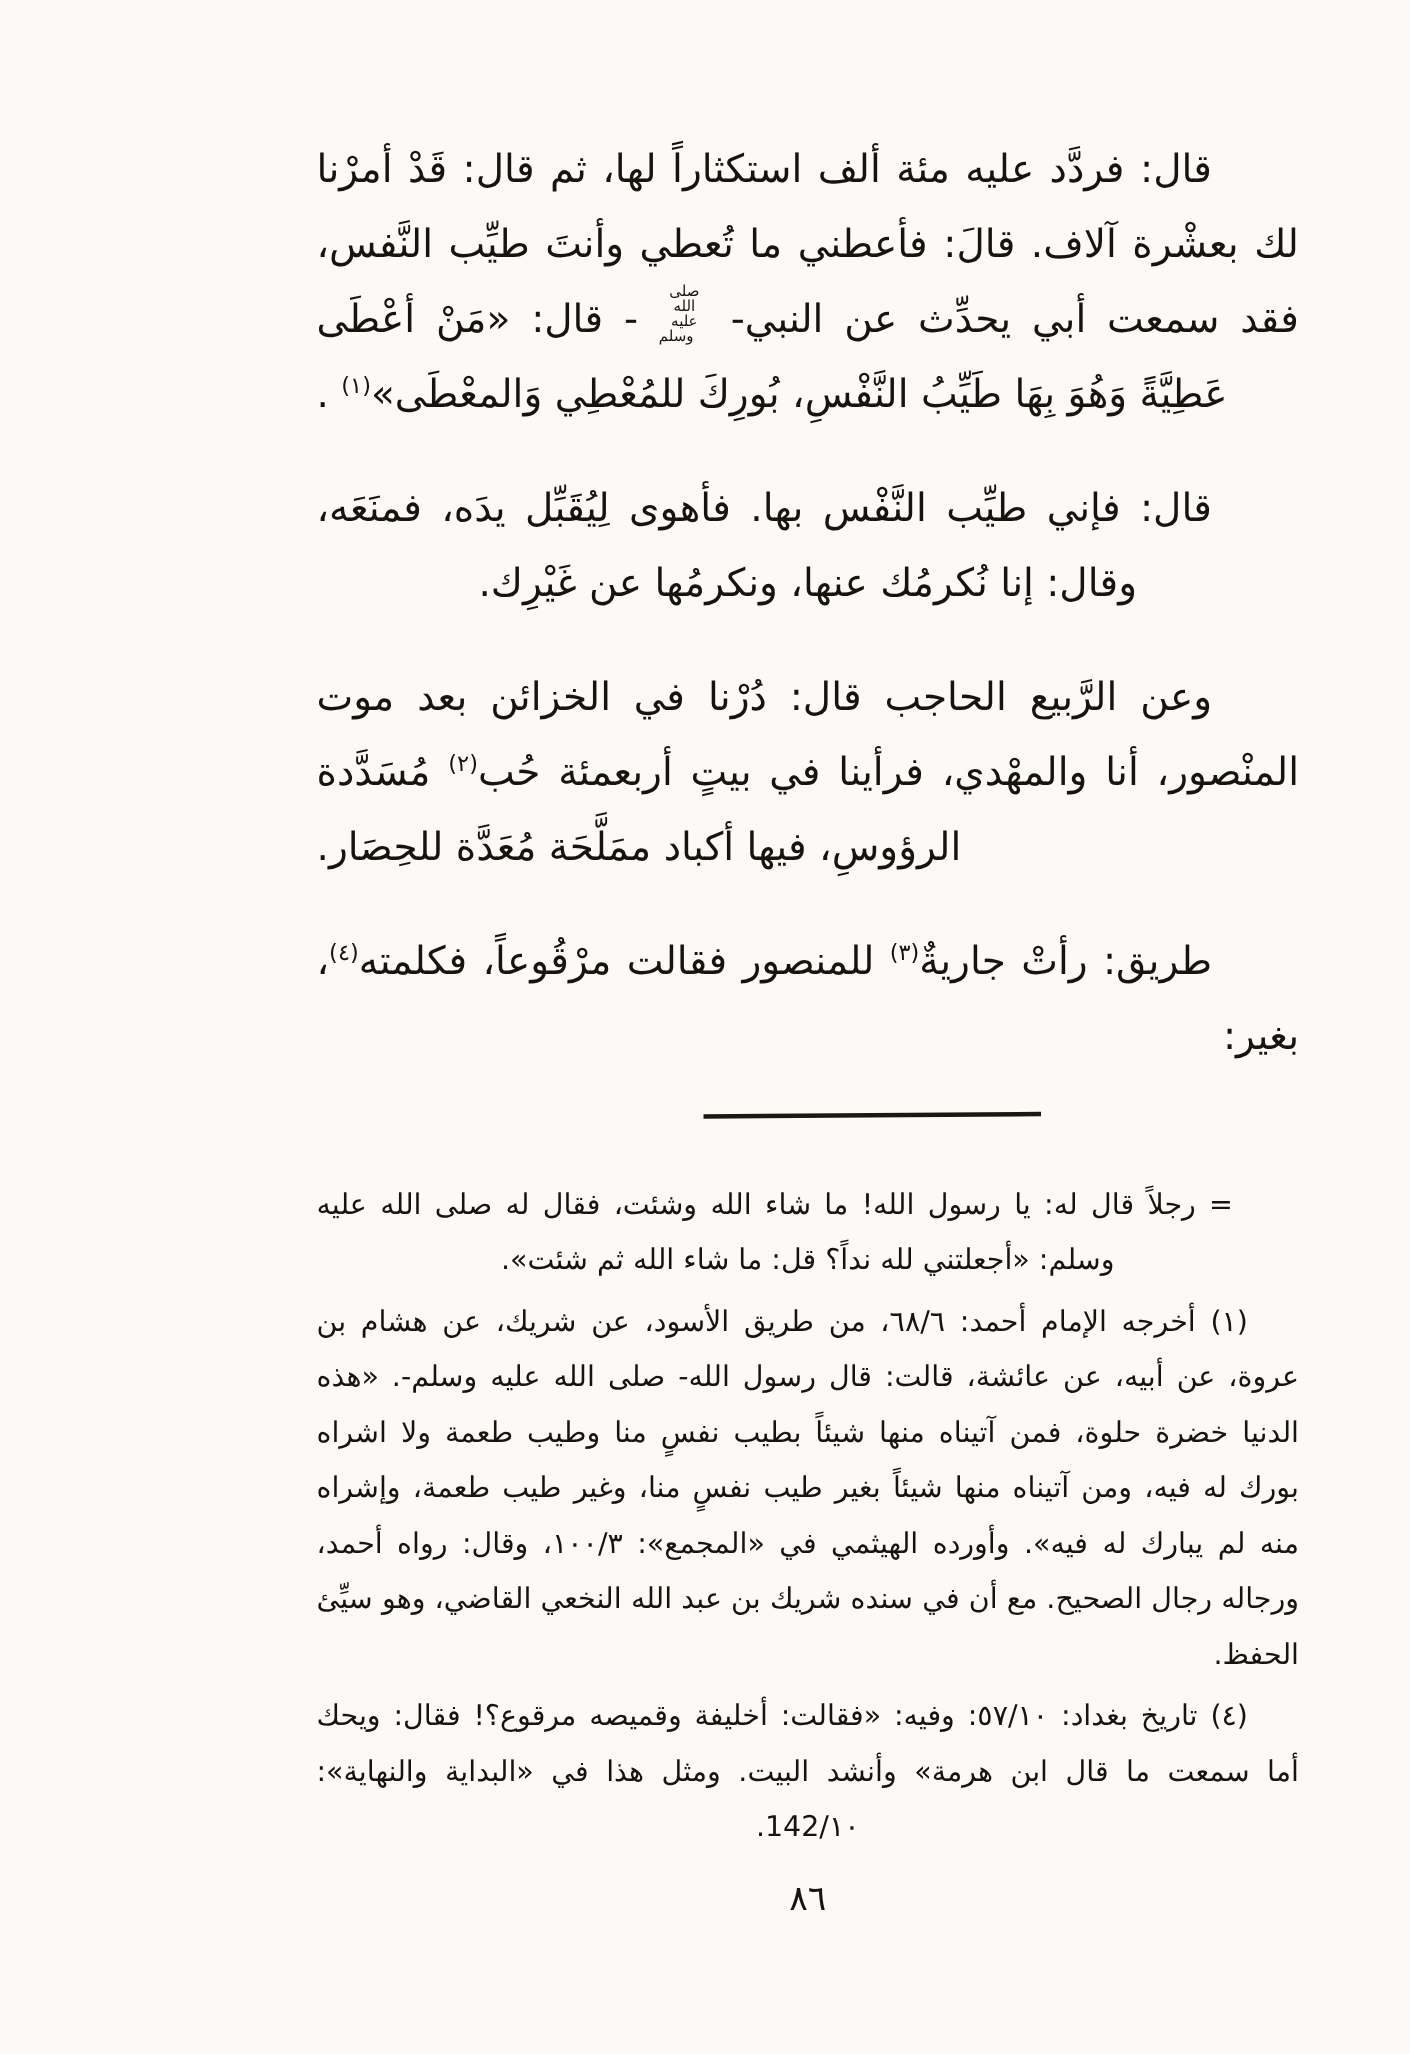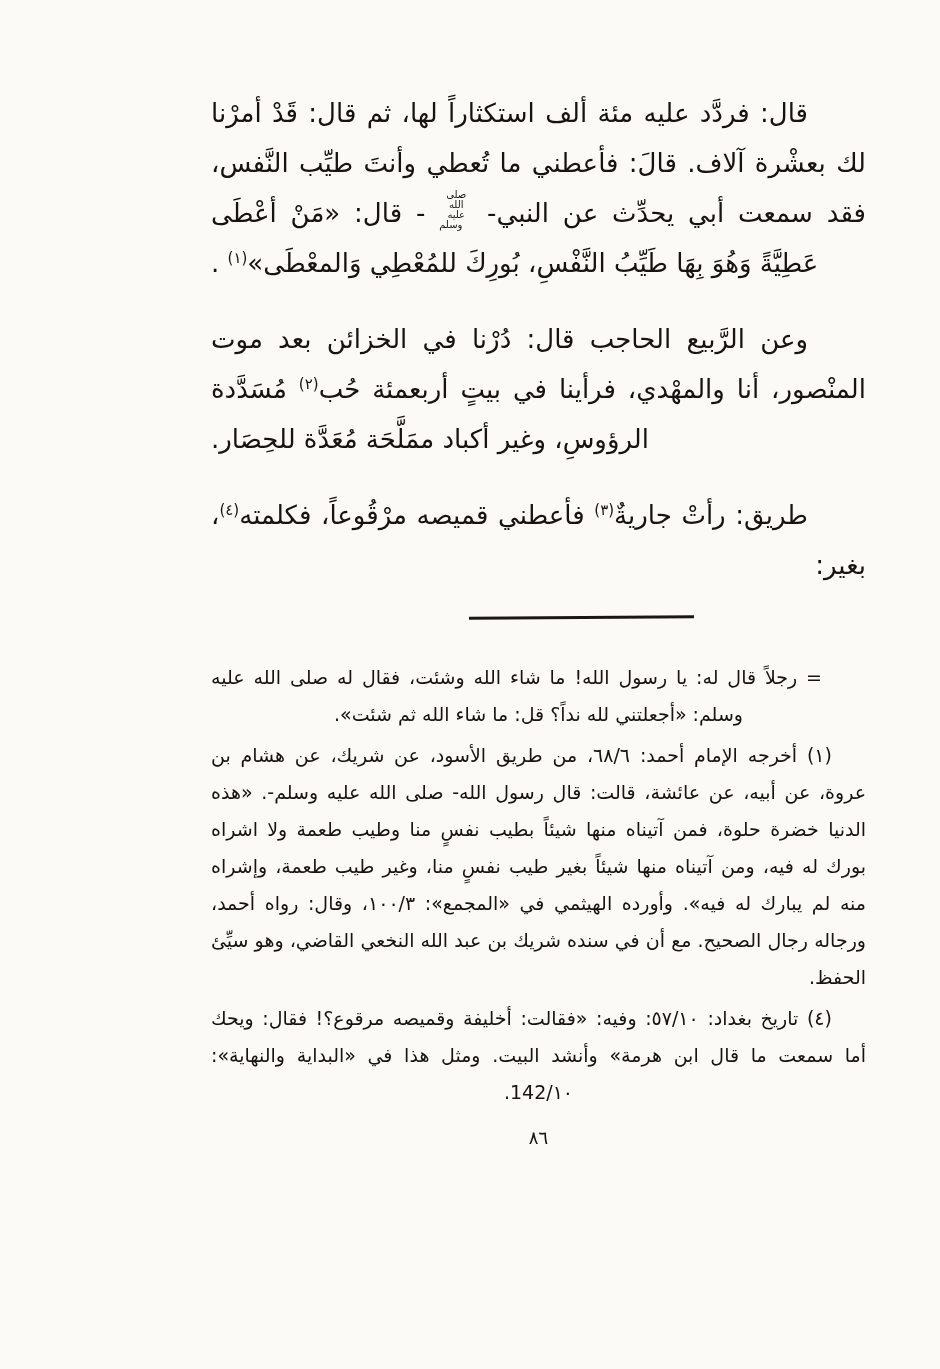--- a/index.html
+++ b/index.html
@@ -60,42 +60,43 @@
     line-height: 37px;
     text-align: justify;
     text-align-last: right;
     text-indent: 34px;
   }
   .fn.cont { text-indent: 44px; margin-top: 40px; }
   .fn.last-center { text-align-last: center; }
   .page-number {
     margin-top: 16px;
     text-align: center;
-    font-size: 18px;
+    font-size: 23px;
     letter-spacing: 2px;
   }
   
   .speck { position: absolute; background: #5a554c; border-radius: 50%; }
   .speck.s1 { left: 836px; top: 38px;  width: 5px; height: 3px; }
   .speck.s2 { left: 922px; top: 247px; width: 5px; height: 3px; }
   .speck.s3 { left: 884px; top: 237px; width: 3px; height: 3px; }
 </style>
 </head>
 <body>
 
 <div class="page">
 
   <div class="speck s1"></div>
   <div class="speck s2"></div>
   <div class="speck s3"></div>
 
   <main>
     <p class="para last-left"><span>قال: فردَّد عليه مئة ألف استكثاراً لها، ثم قال: قَدْ أمرْنا لك بعشْرة آلاف. قالَ: فأعطني ما تُعطي وأنتَ طيِّب النَّفس، فقد سمعت أبي يحدِّث عن النبي- </span><span class="pbuh">صلى الله عليه وسلم</span><span> - قال: «مَنْ أعْطَى عَطِيَّةً وَهُوَ بِهَا طَيِّبُ النَّفْسِ، بُورِكَ للمُعْطِي وَالمعْطَى»</span><span class="fnref">(١)</span><span> .</span></p>
-    <p class="para last-left"><span>وعن الرَّبيع الحاجب قال: دُرْنا في الخزائن بعد موت المنْصور، أنا والمهْدي، فرأينا في بيتٍ أربعمئة حُب</span><span class="fnref">(٢)</span><span> مُسَدَّدة الرؤوسِ، وغير أكباد ممَلَّحَة مُعَدَّة للحِصَار.</span></p>
-    <p class="para"><span>طريق: رأتْ جاريةٌ</span><span class="fnref">(٣)</span><span> فأعطني قميصه مرْقُوعاً، فكلمته</span><span class="fnref">(٤)</span><span>، بغير:</span></p>
+    <p class="para last-center"><span>قال: فإني طيِّب النَّفْس بها. فأهوى لِيُقَبِّل يدَه، فمنَعَه، وقال: إنا نُكرمُك عنها، ونكرمُها عن غَيْرِك.</span></p>
+    <p class="para last-left"><span>وعن الرَّبيع الحاجب قال: دُرْنا في الخزائن بعد موت المنْصور، أنا والمهْدي، فرأينا في بيتٍ أربعمئة حُب</span><span class="fnref">(٢)</span><span> مُسَدَّدة الرؤوسِ، فيها أكباد ممَلَّحَة مُعَدَّة للحِصَار.</span></p>
+    <p class="para"><span>طريق: رأتْ جاريةٌ</span><span class="fnref">(٣)</span><span> للمنصور فقالت مرْقُوعاً، فكلمته</span><span class="fnref">(٤)</span><span>، بغير:</span></p>
   </main>
 
   <hr class="fn-sep">
 
   <section>
     <p class="fn cont last-center"><span>= رجلاً قال له: يا رسول الله! ما شاء الله وشئت، فقال له صلى الله عليه وسلم: «أجعلتني لله نداً؟ قل: ما شاء الله ثم شئت».</span></p>
     <p class="fn"><span>(١) أخرجه الإمام أحمد: ٦٨/٦، من طريق الأسود، عن شريك، عن هشام بن عروة، عن أبيه، عن عائشة، قالت: قال رسول الله- صلى الله عليه وسلم-. «هذه الدنيا خضرة حلوة، فمن آتيناه منها شيئاً بطيب نفسٍ منا وطيب طعمة ولا اشراه بورك له فيه، ومن آتيناه منها شيئاً بغير طيب نفسٍ منا، وغير طيب طعمة، وإشراه منه لم يبارك له فيه». وأورده الهيثمي في «المجمع»: ١٠٠/٣، وقال: رواه أحمد، ورجاله رجال الصحيح. مع أن في سنده شريك بن عبد الله النخعي القاضي، وهو سيِّئ الحفظ.</span></p>
     <p class="fn last-center"><span>(٤) تاريخ بغداد: ٥٧/١٠: وفيه: «فقالت: أخليفة وقميصه مرقوع؟! فقال: ويحك أما سمعت ما قال ابن هرمة» وأنشد البيت. ومثل هذا في «البداية والنهاية»: 142/١٠.</span></p>
   </section>
 

